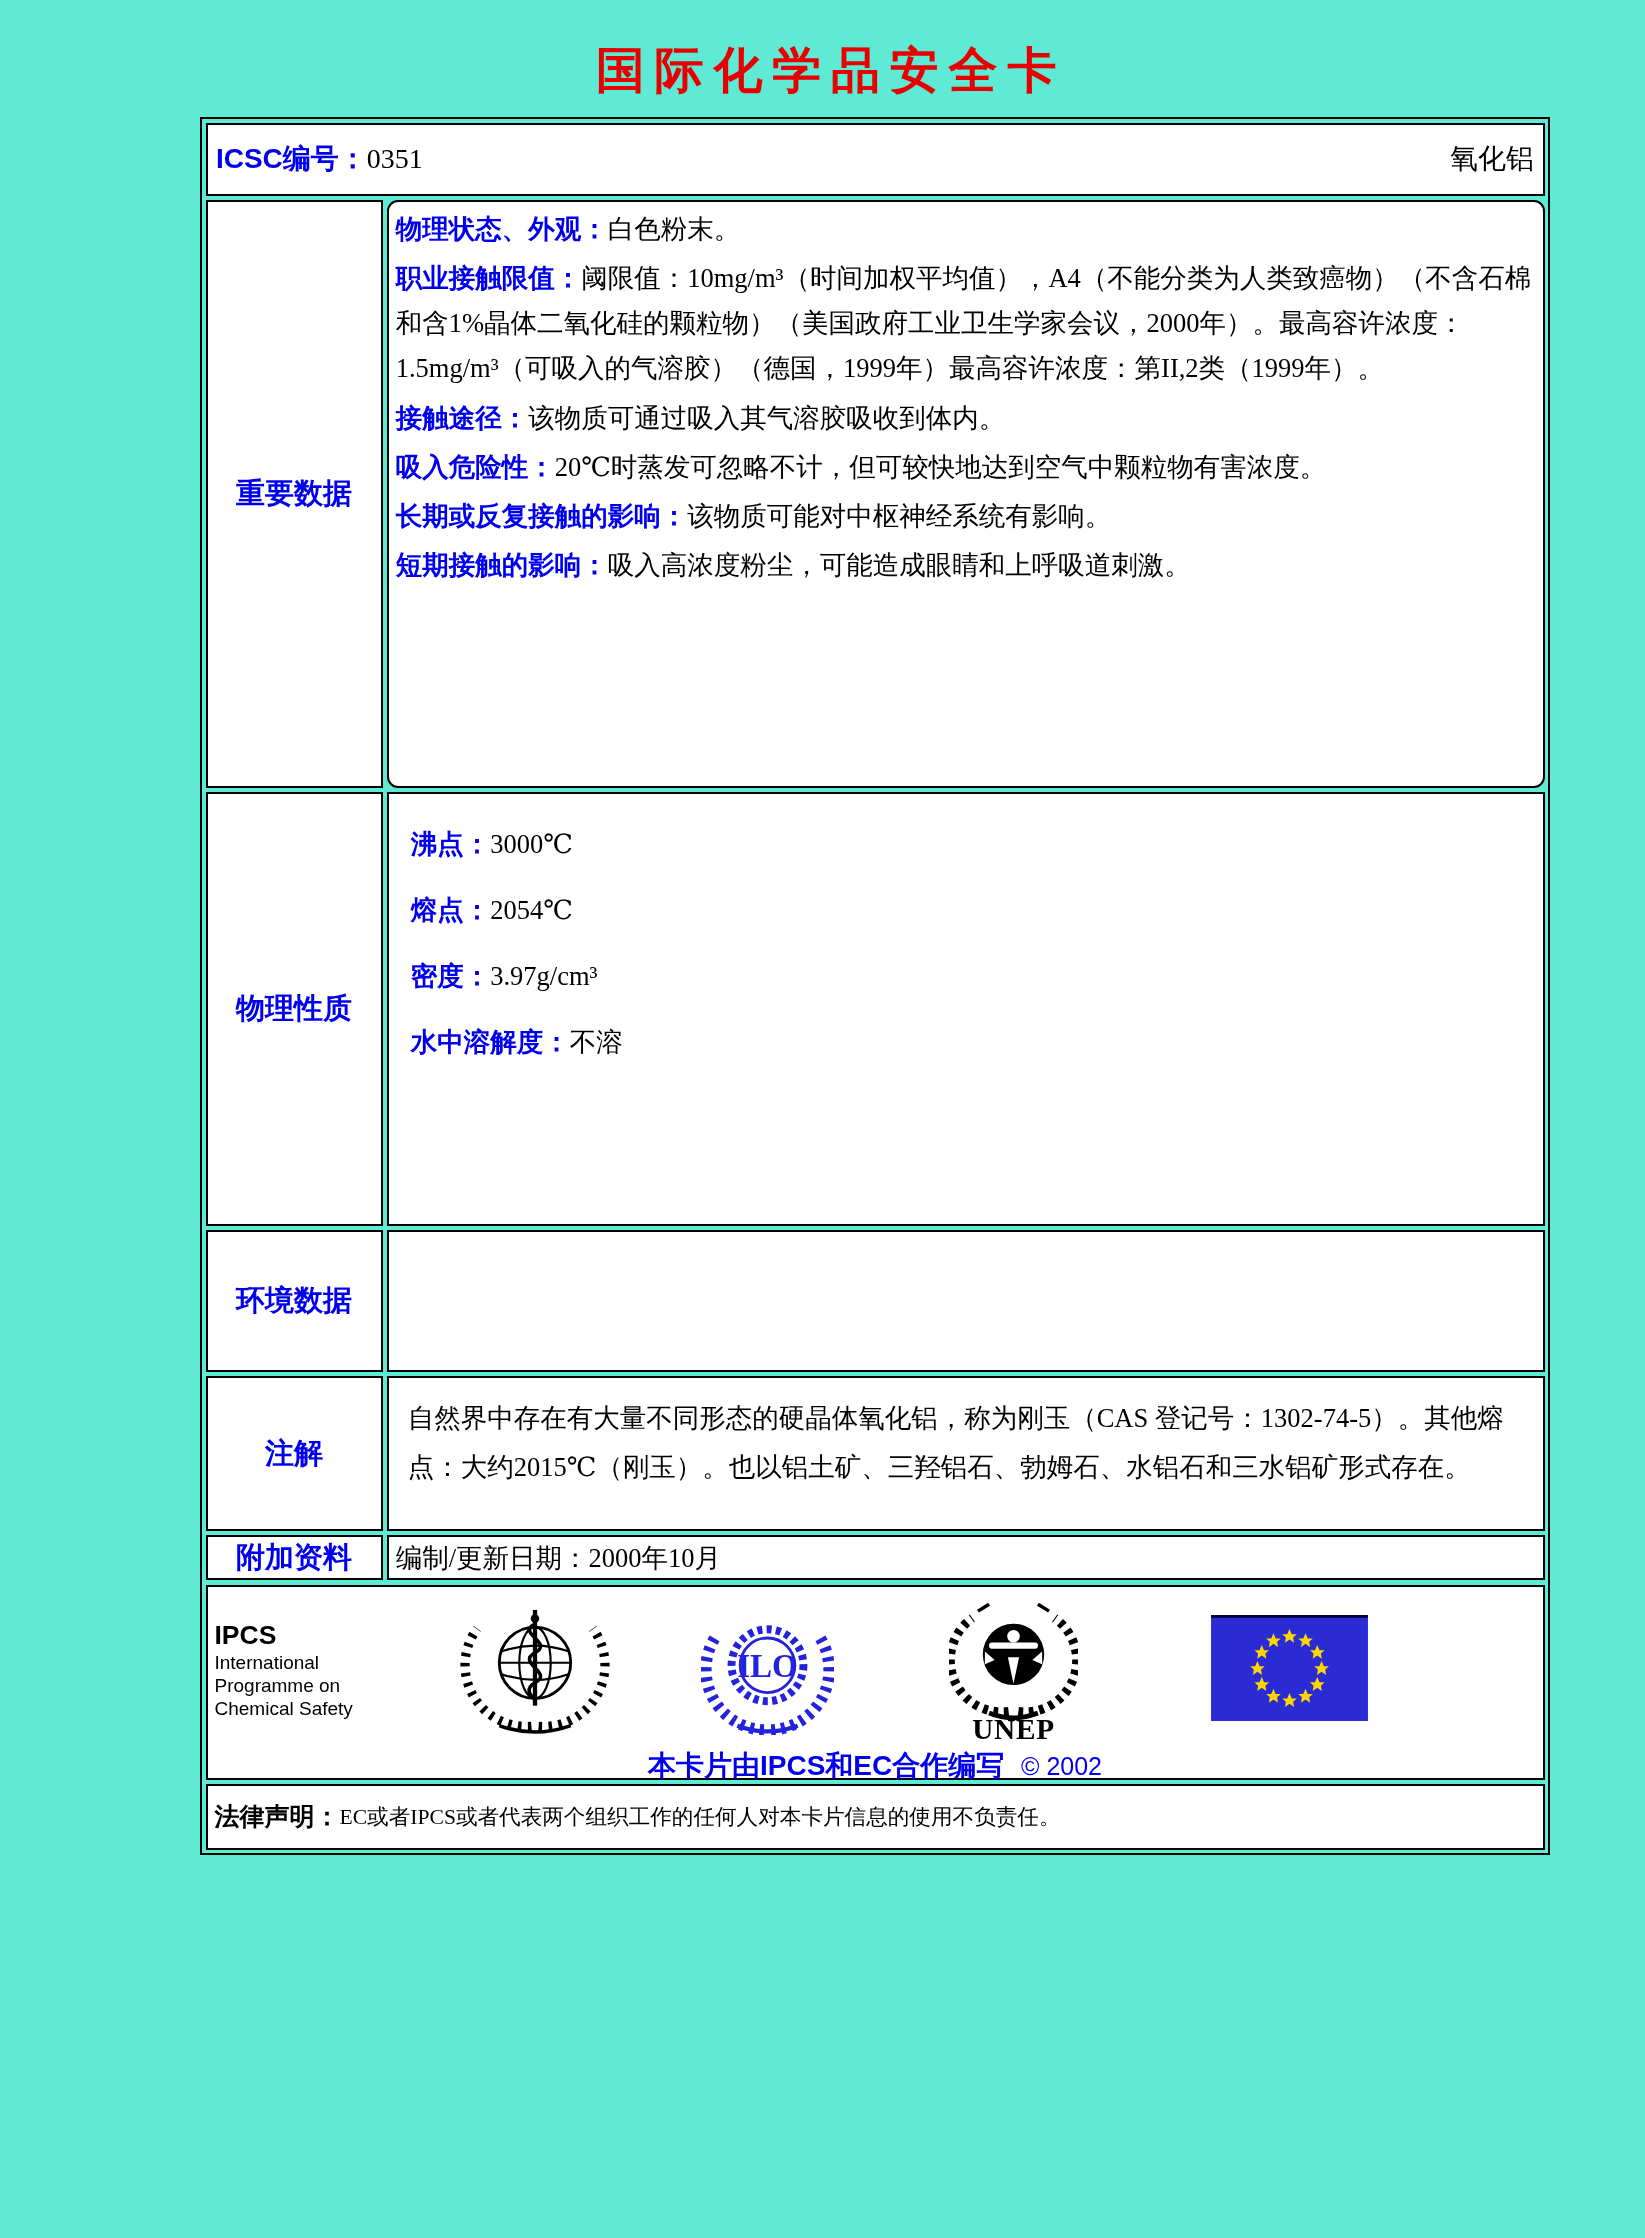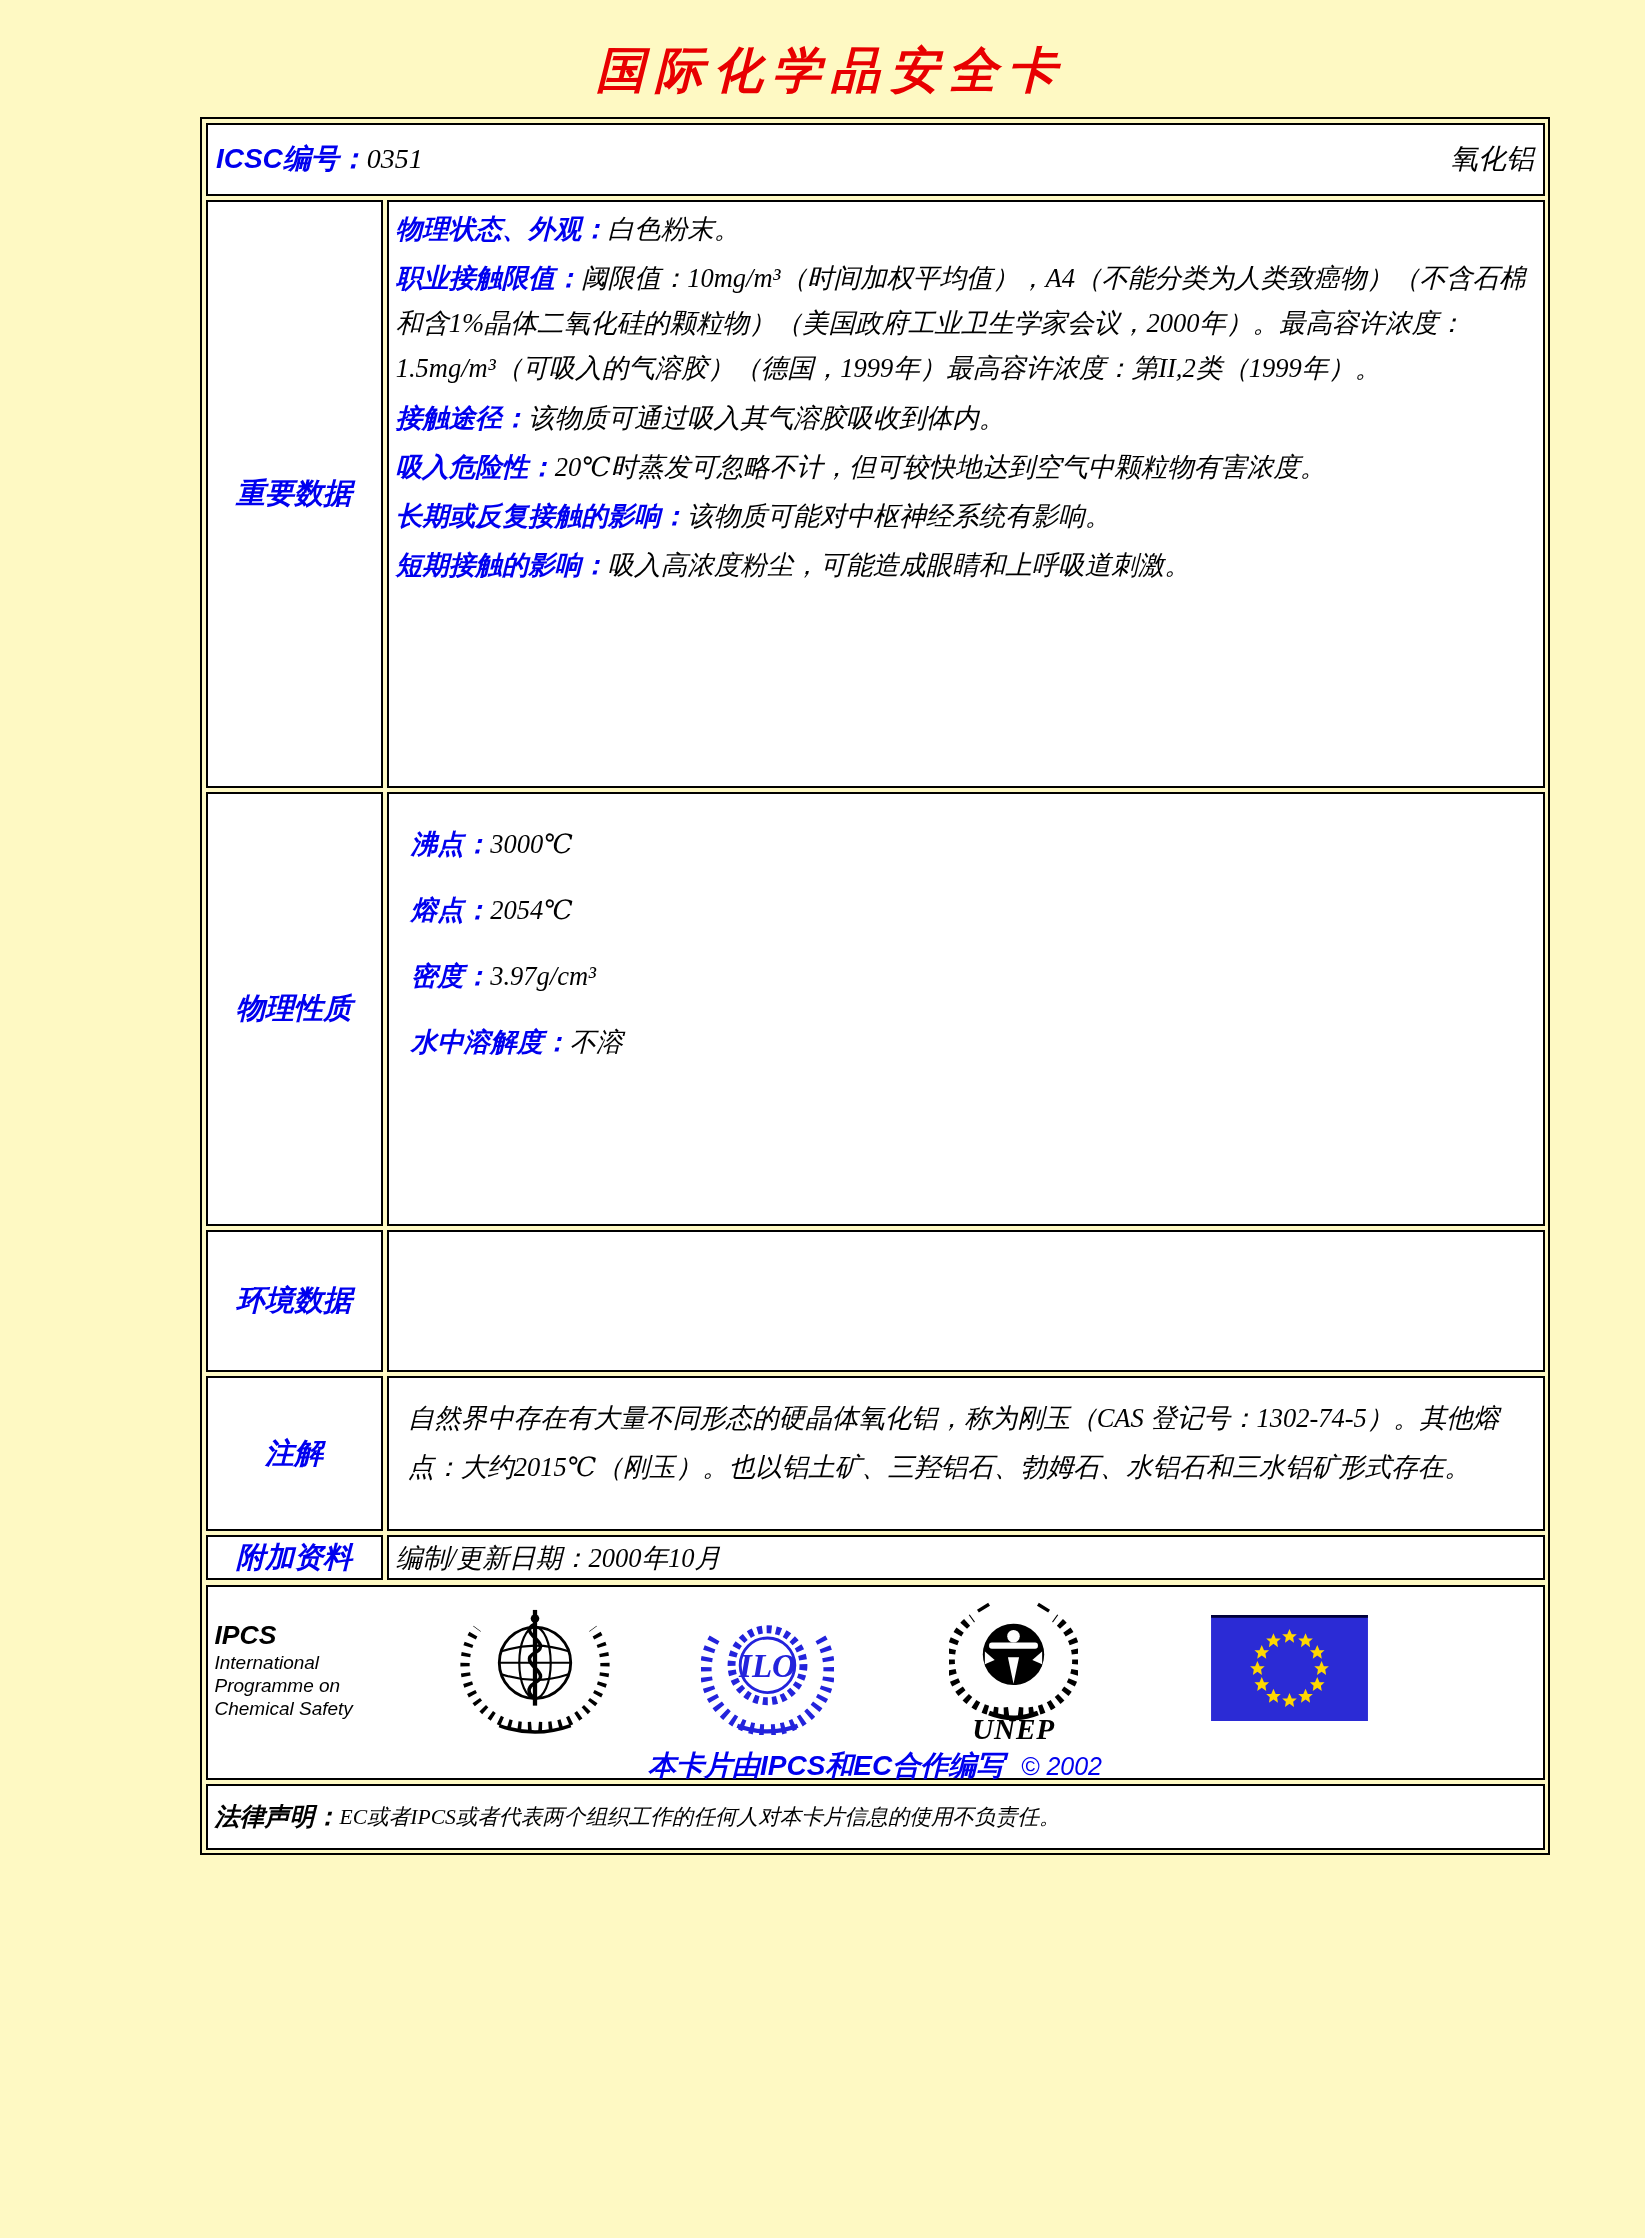--- a/index.html
+++ b/index.html
@@ -1,17 +1,17 @@
 <!DOCTYPE html>
 <html style="font-size:11.2px"><head>
 <meta charset="utf-8">
 <style>
   html,body{margin:0;padding:0;background:#fff;}
-  .page{position:relative;width:1645px;height:2239px;background:#fef9c3;overflow:hidden;
-        font-family:"Liberation Serif","DejaVu Serif",serif;color:#000;font-style:italic;}
+  .page{position:relative;width:1645px;height:2239px;background:#5eead4;overflow:hidden;
+        font-family:"Liberation Serif","DejaVu Serif",serif;color:#000;}
   .title{position:absolute;top:40px;left:200px;width:1262px;text-align:center;
          font-family:"DejaVu Serif","Liberation Serif",serif;font-weight:bold;
          font-size:49px;line-height:60px;letter-spacing:9.8px;color:#E80000;}
   .card{position:absolute;left:200px;top:117px;width:1350px;box-sizing:border-box;
         border:2.8px solid #000;padding:3.5px;display:flex;flex-direction:column;gap:4.2px;}
   .row{display:flex;gap:4.2px;}
   .cell{border:2.1px solid #000;box-sizing:border-box;background:#fff;}
   .label-cell{flex:0 0 177px;display:flex;align-items:center;justify-content:center;text-align:center;}
   .content-cell{flex:1;min-width:0;}
   .blue{color:#0000EE;font-family:"Liberation Sans","DejaVu Sans",sans-serif;font-weight:bold;}
@@ -21,21 +21,21 @@
   .r-physical{height:434px;}
   .r-environment{height:142px;}
   .r-notes{height:155px;}
   .r-additional{height:45px;}
   .r-logos{height:195px;}
   .r-legal{height:66px;}
   .header-cell{flex:1;display:flex;align-items:center;justify-content:space-between;
                padding:0 8.4px;font-size:28px;}
   .header-left{display:flex;align-items:center;}
   .hdr-label{font-size:28px;}
-  .important-content{padding:5.6px 9.8px 0 7px;font-size:26.5px;line-height:45px;}
+  .important-content{padding:5.6px 9.8px 0 7px;font-size:26.5px;line-height:45px;border-radius:11px;}
   .important-content p{margin:0 0 4.2px 0;}
   .physical-content{padding:9.8px 9.8px 0 7px;font-size:26.5px;line-height:51px;}
   .physical-content p{margin:15px;}
   .notes-content{padding:4.2px 11.2px 0 7px;font-size:26.5px;line-height:49px;}
   .notes-content p{margin:12px;}
   .additional-content{display:flex;align-items:center;padding-left:7px;font-size:26.5px;}
   .logos-cell{display:flex;flex-direction:column;padding:8.4px 0 1.4px 0;}
   .logos-strip{display:flex;align-items:center;height:148px;}
   .ipcs-block{margin-left:7px;width:175px;flex:0 0 175px;
               font-family:"Liberation Sans","DejaVu Sans",sans-serif;}

